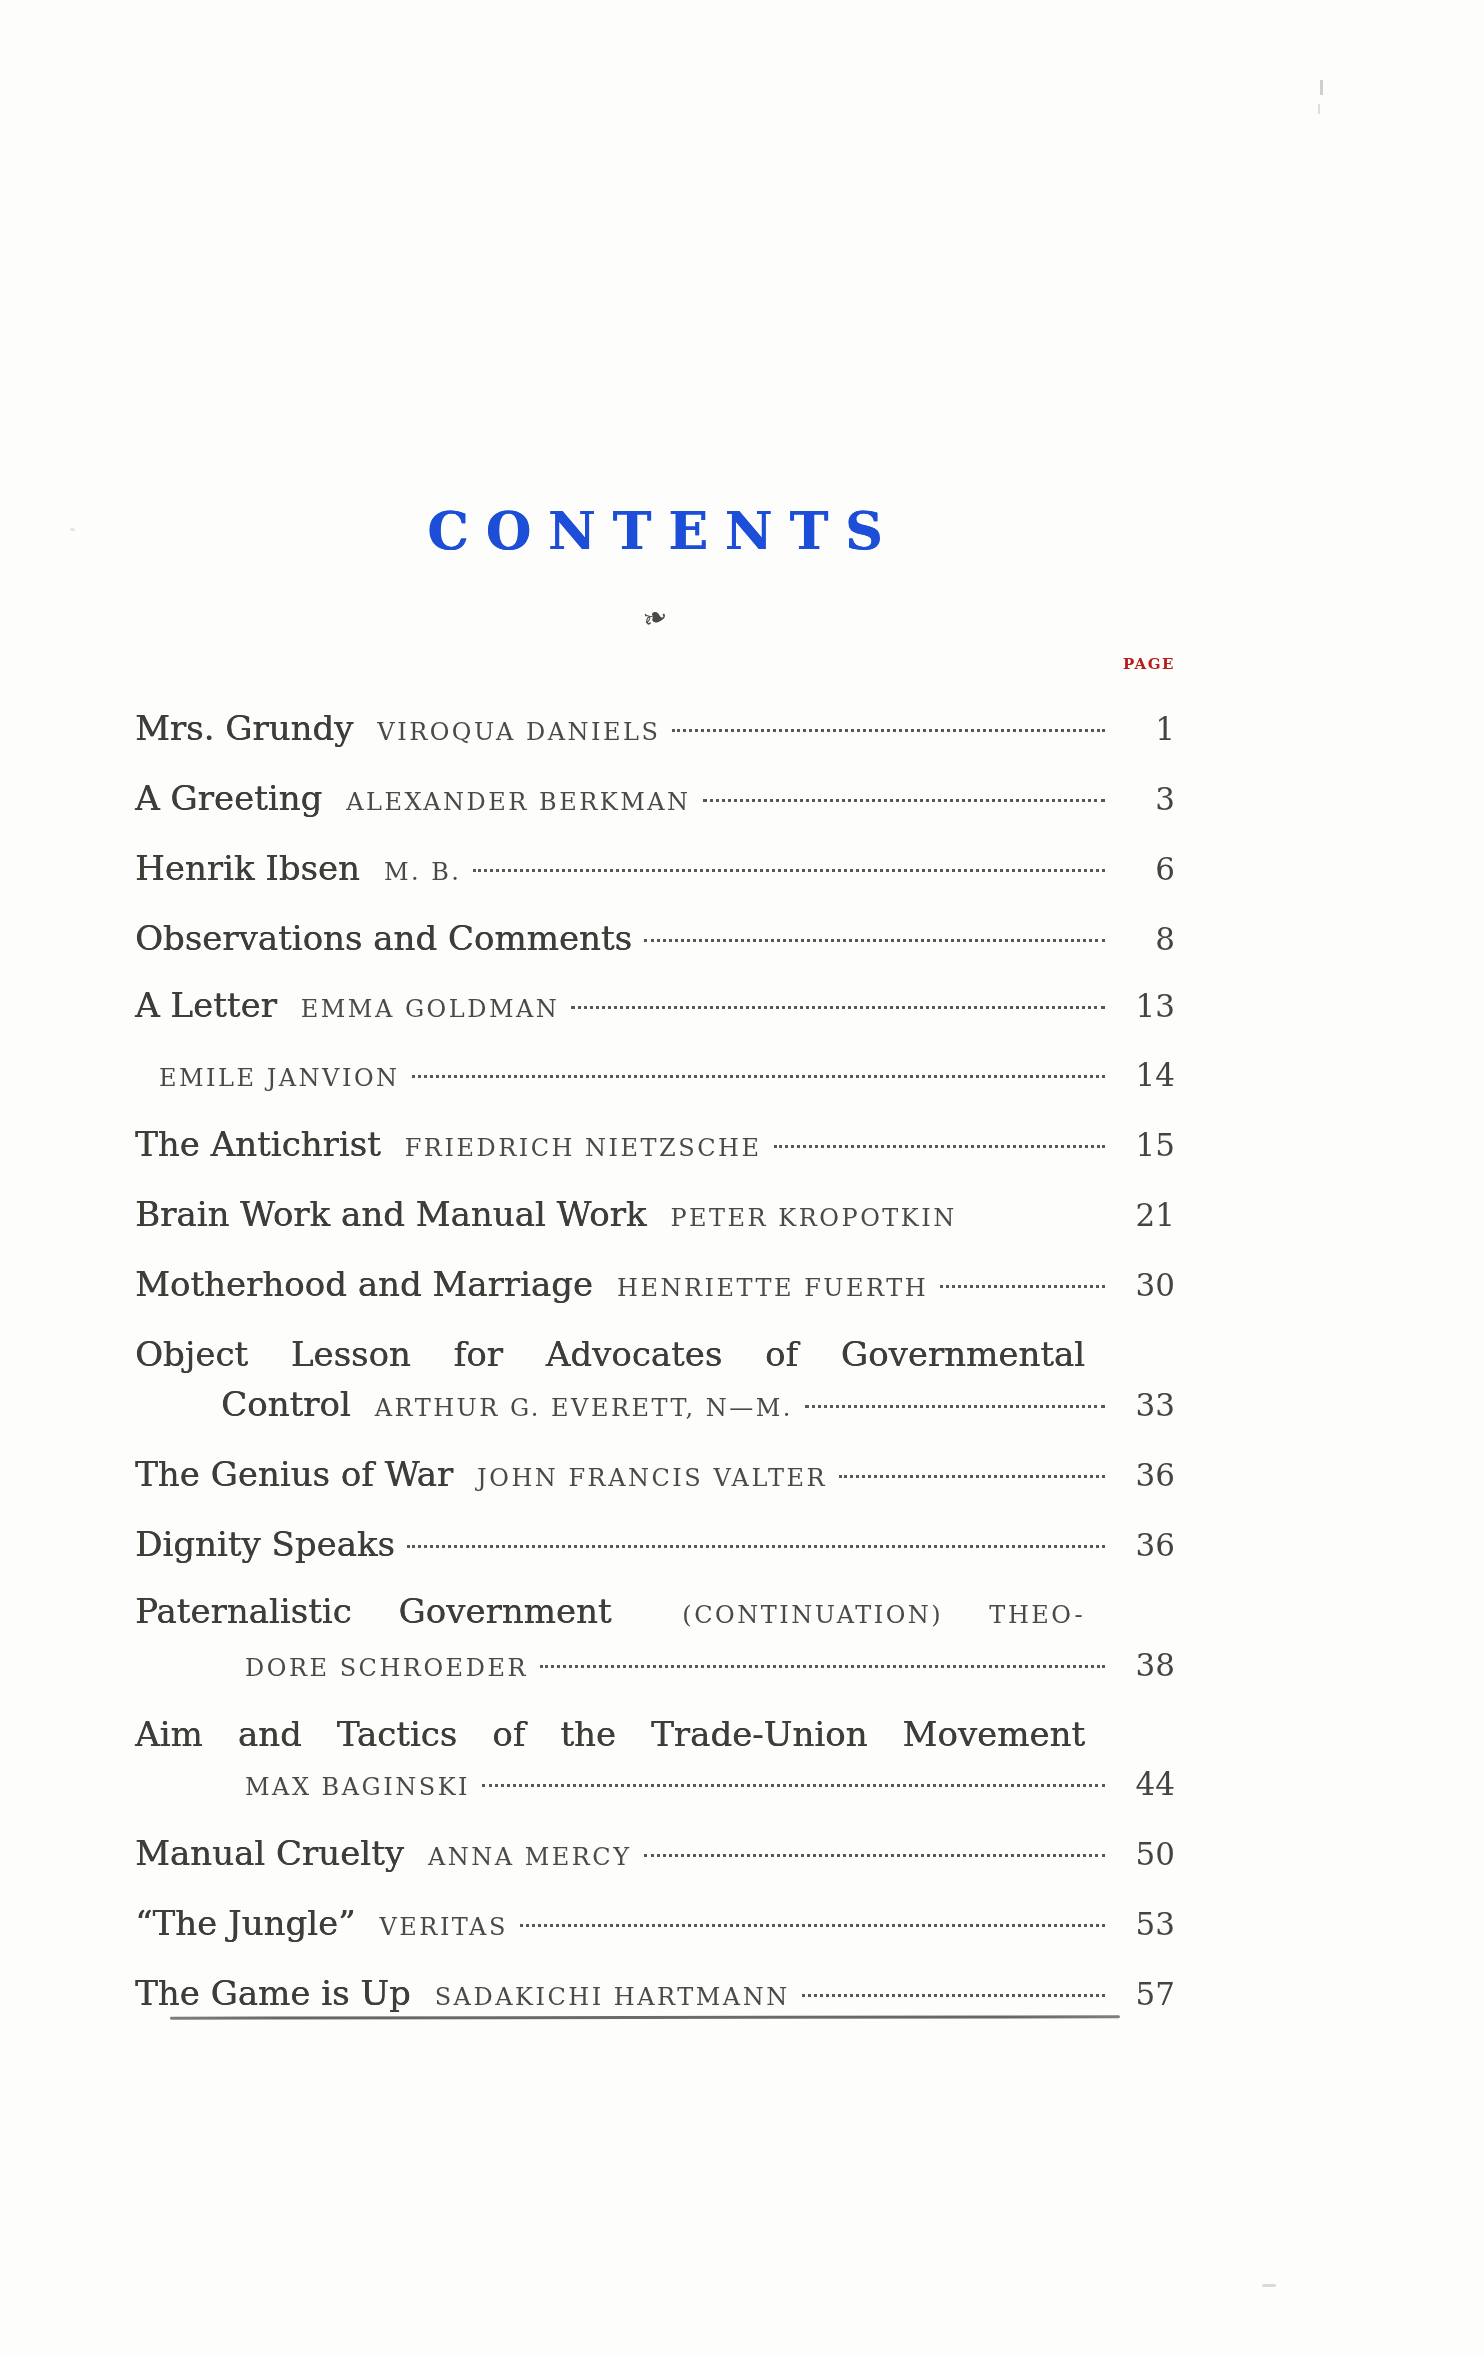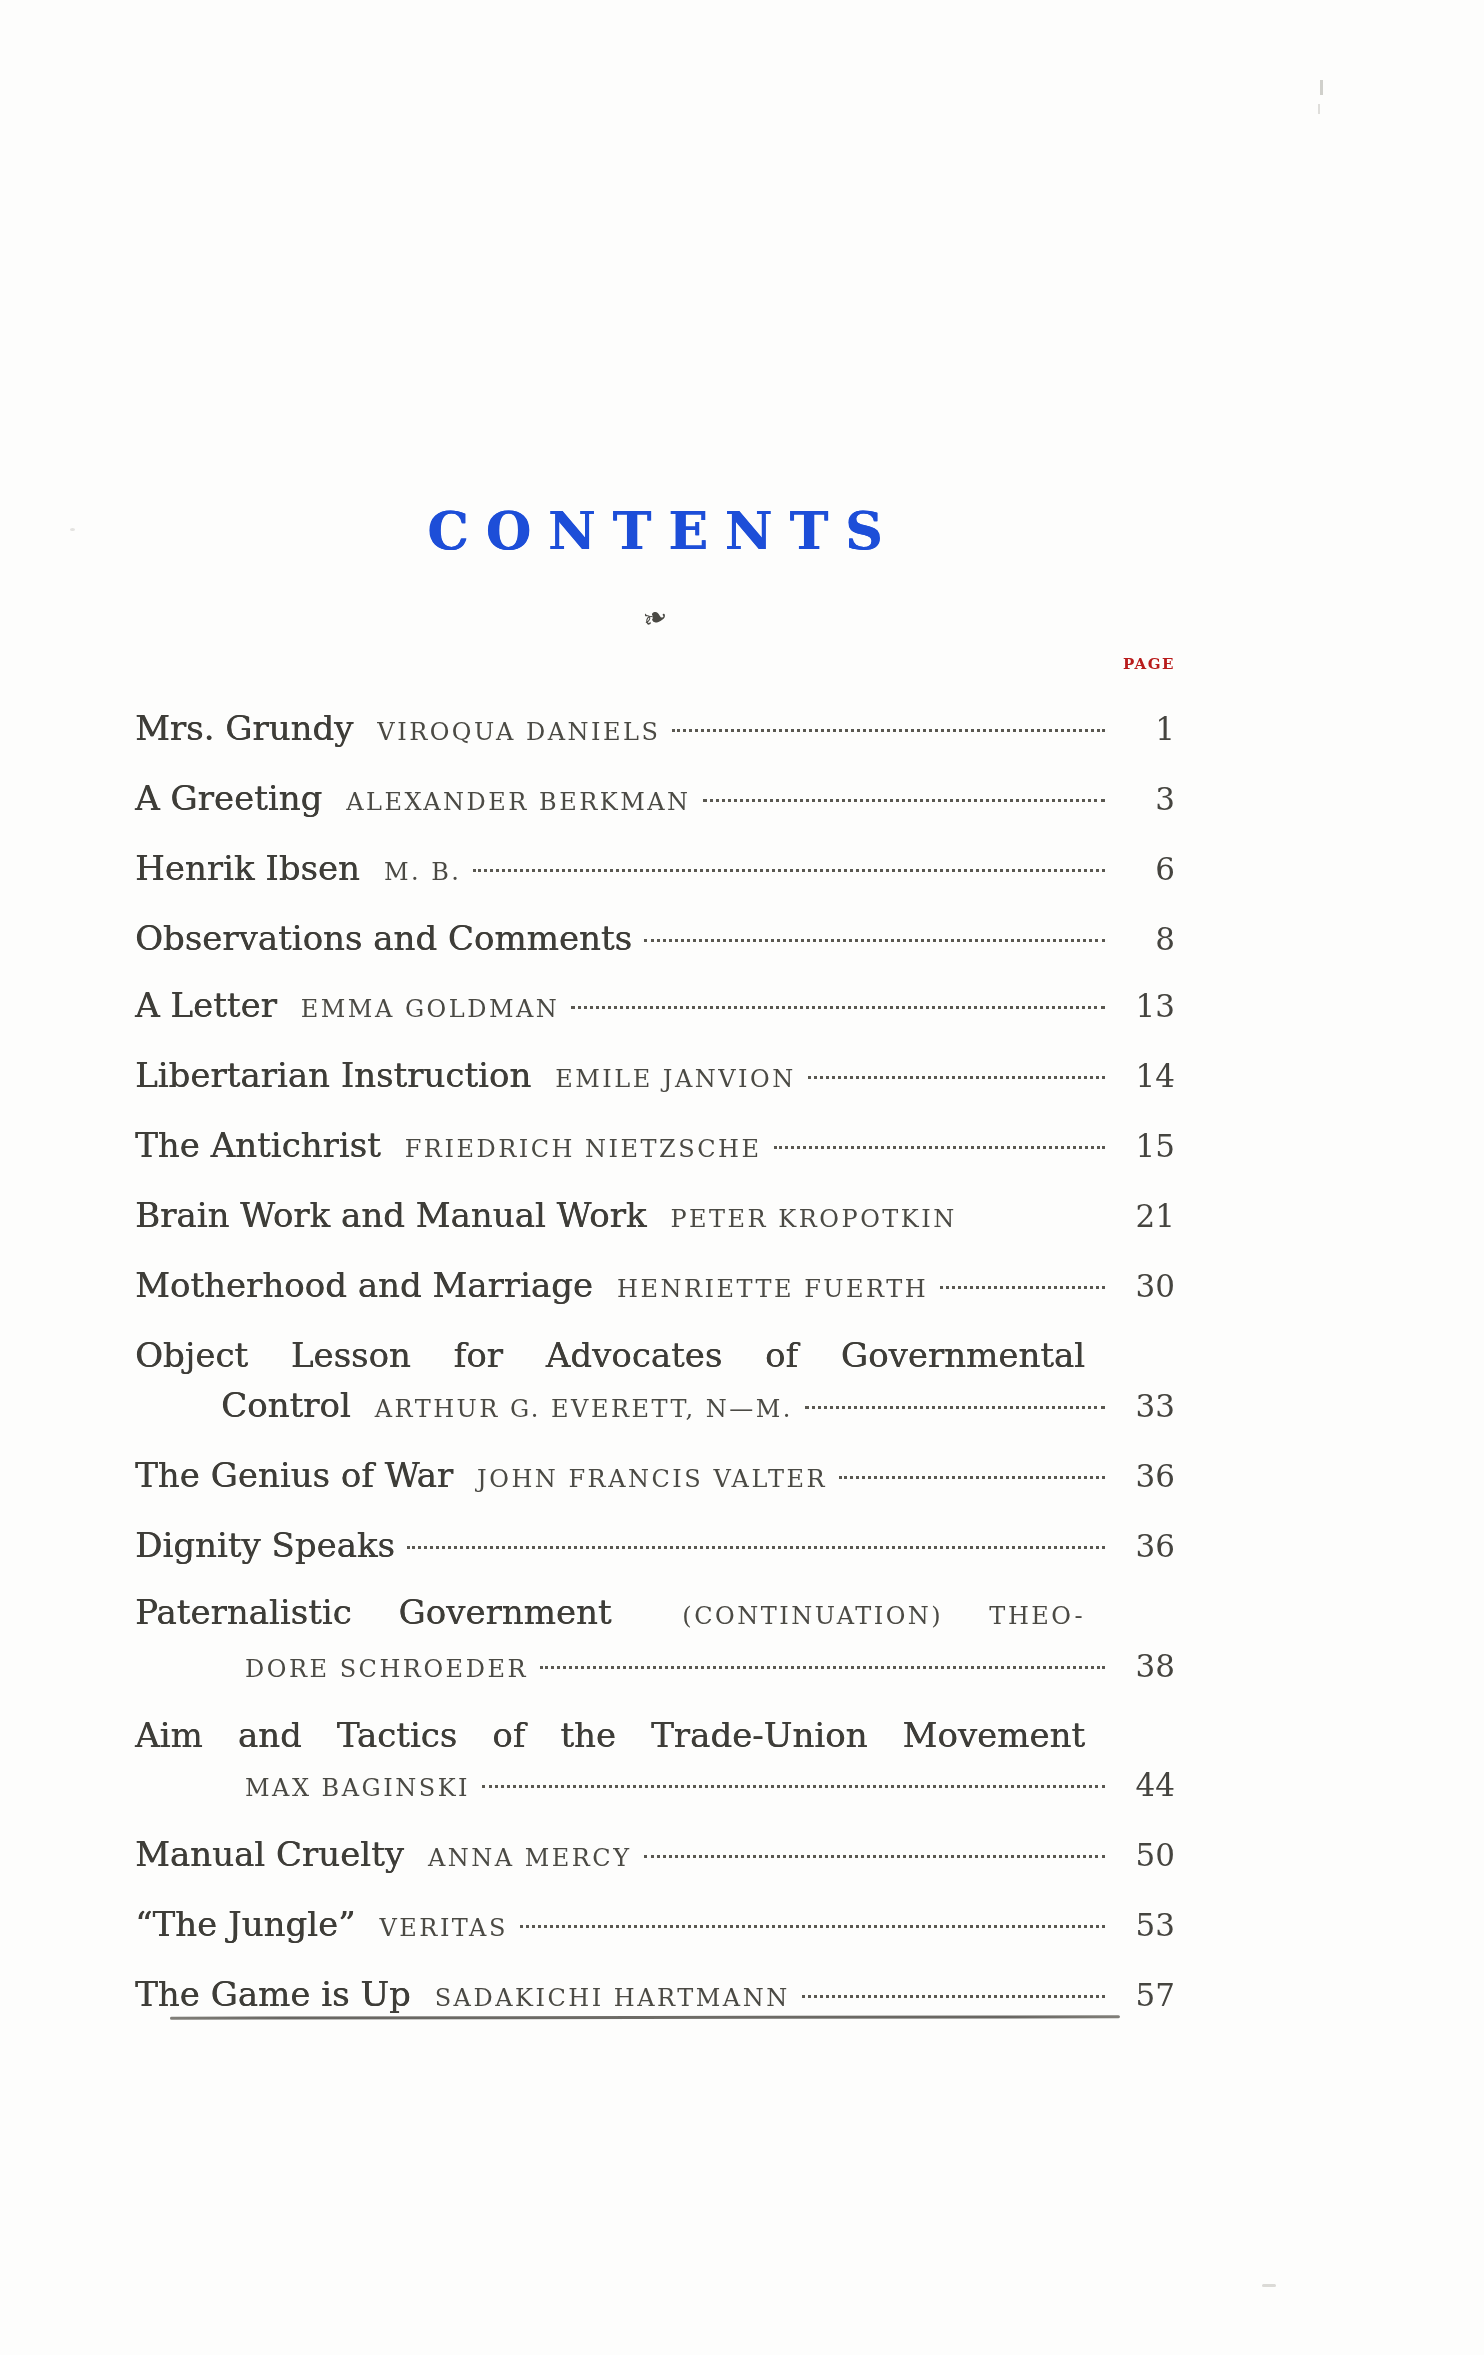--- a/index.html
+++ b/index.html
@@ -157,21 +157,20 @@
       <span class="toc-leader-dots"></span>
       <span class="toc-page-number">8</span>
     </div>
       <div class="toc-row kind-entry">
       <span class="toc-entry-title">A Letter</span>
       <span class="toc-entry-author">EMMA GOLDMAN</span>
       <span class="toc-leader-dots"></span>
       <span class="toc-page-number">13</span>
     </div>
       <div class="toc-row kind-entry">
-      <span class="toc-entry-title">Libertarian Instruction</span>
       <span class="toc-entry-author">EMILE JANVION</span>
       <span class="toc-leader-dots"></span>
       <span class="toc-page-number">14</span>
     </div>
       <div class="toc-row kind-entry">
       <span class="toc-entry-title">The Antichrist</span>
       <span class="toc-entry-author">FRIEDRICH NIETZSCHE</span>
       <span class="toc-leader-dots"></span>
       <span class="toc-page-number">15</span>
     </div>

